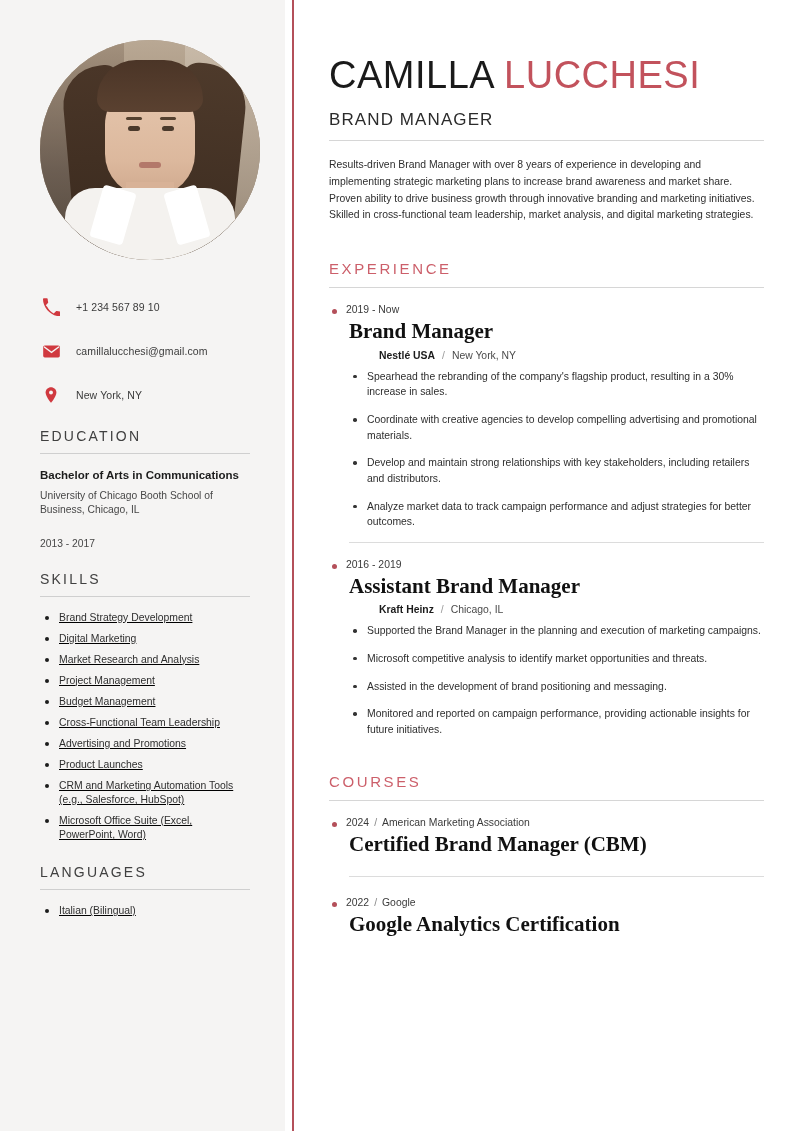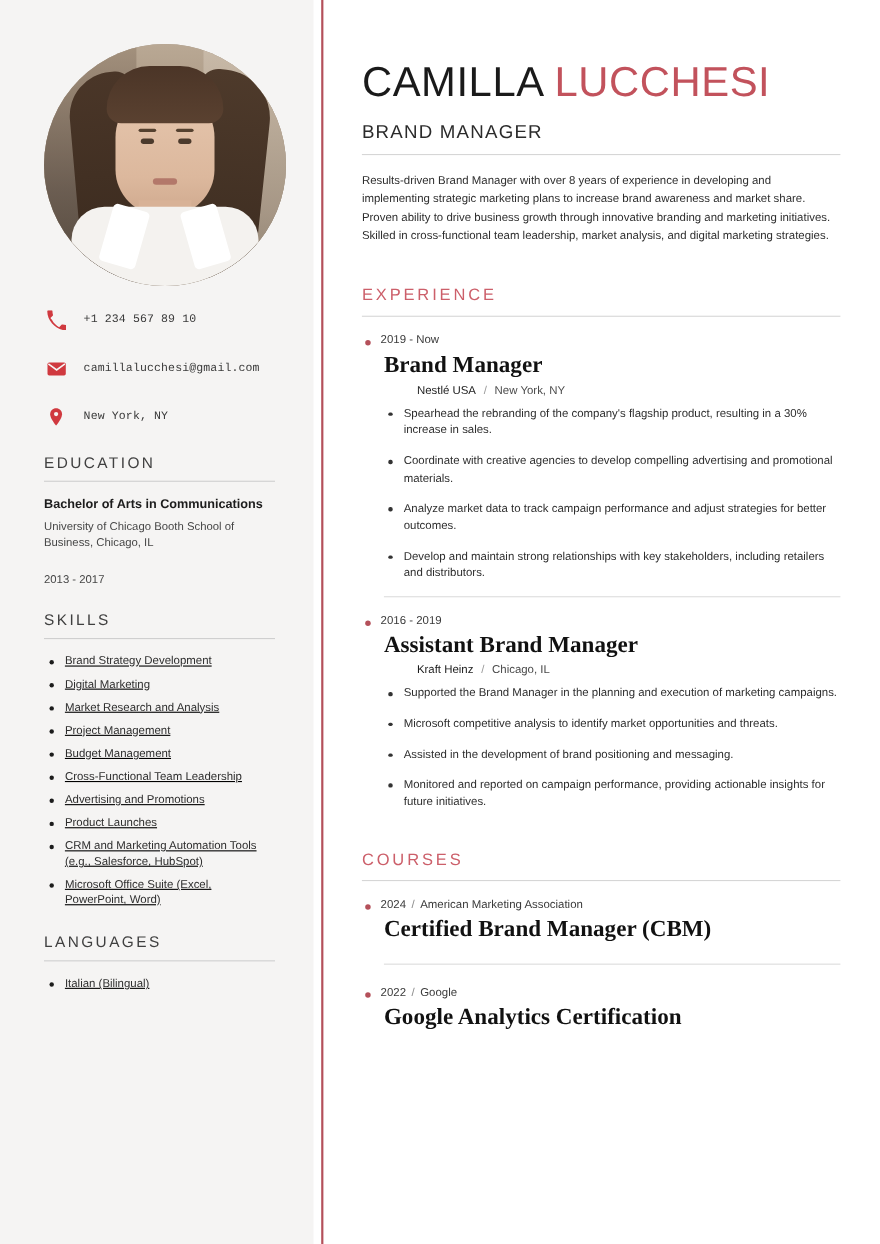--- a/index.html
+++ b/index.html
@@ -126,21 +126,21 @@
   }
   .photo .brow-l { left: 86px; }
   .photo .brow-r { left: 120px; }
   .photo .mouth {
     position: absolute; left: 50%; top: 122px; width: 22px; height: 6px;
     transform: translateX(-50%);
     background: #b3786a; border-radius: 4px;
   }
 
   
-  .contact-list { margin-top: 20px; font-family: Liberation Mono, monospace; }
+  .contact-list { margin-top: 36px; }
   .contact-row {
     display: flex;
     align-items: center;
     margin-bottom: 22px;
   }
   .contact-icon {
     width: 22px; height: 22px;
     flex: 0 0 22px;
     margin-right: 14px;
     display: flex; align-items: center; justify-content: center;
@@ -284,21 +284,21 @@
     font-weight: bold;
     color: #111111;
     line-height: 1.22;
   }
 
   .company-line {
     font-size: 10.4px;
     margin-bottom: 8px;
   }
   .company-line .co {
-    font-weight: normal;
+    font-weight: bold;
     color: #1b1b1b;
     padding-left: 30px;
   }
   .company-line .slash { color: #9a9a9a; margin: 0 7px; }
   .company-line .loc { color: #4a4a4a; }
 
   ul.job-bullets {
     list-style: none;
     margin: 0; padding: 0;
   }
@@ -444,22 +444,22 @@
       <div class="entry">
         <div class="entry-dates">2019 - Now</div>
         <div class="entry-body">
           <div class="job-title">Brand Manager</div>
           <div class="company-line">
             <span class="co">Nestlé USA</span><span class="slash">/</span><span class="loc">New York, NY</span>
           </div>
           <ul class="job-bullets">
             <li>Spearhead the rebranding of the company's flagship product, resulting in a 30% increase in sales.</li>
             <li>Coordinate with creative agencies to develop compelling advertising and promotional materials.</li>
+            <li>Develop and maintain strong relationships with key stakeholders, including retailers and distributors.</li>
             <li>Analyze market data to track campaign performance and adjust strategies for better outcomes.</li>
-            <li>Develop and maintain strong relationships with key stakeholders, including retailers and distributors.</li>
           </ul>
         </div>
       </div>
 
       <div class="entry-sep"></div>
 
       <div class="entry">
         <div class="entry-dates">2016 -  2019</div>
         <div class="entry-body">
           <div class="job-title">Assistant Brand Manager</div>

